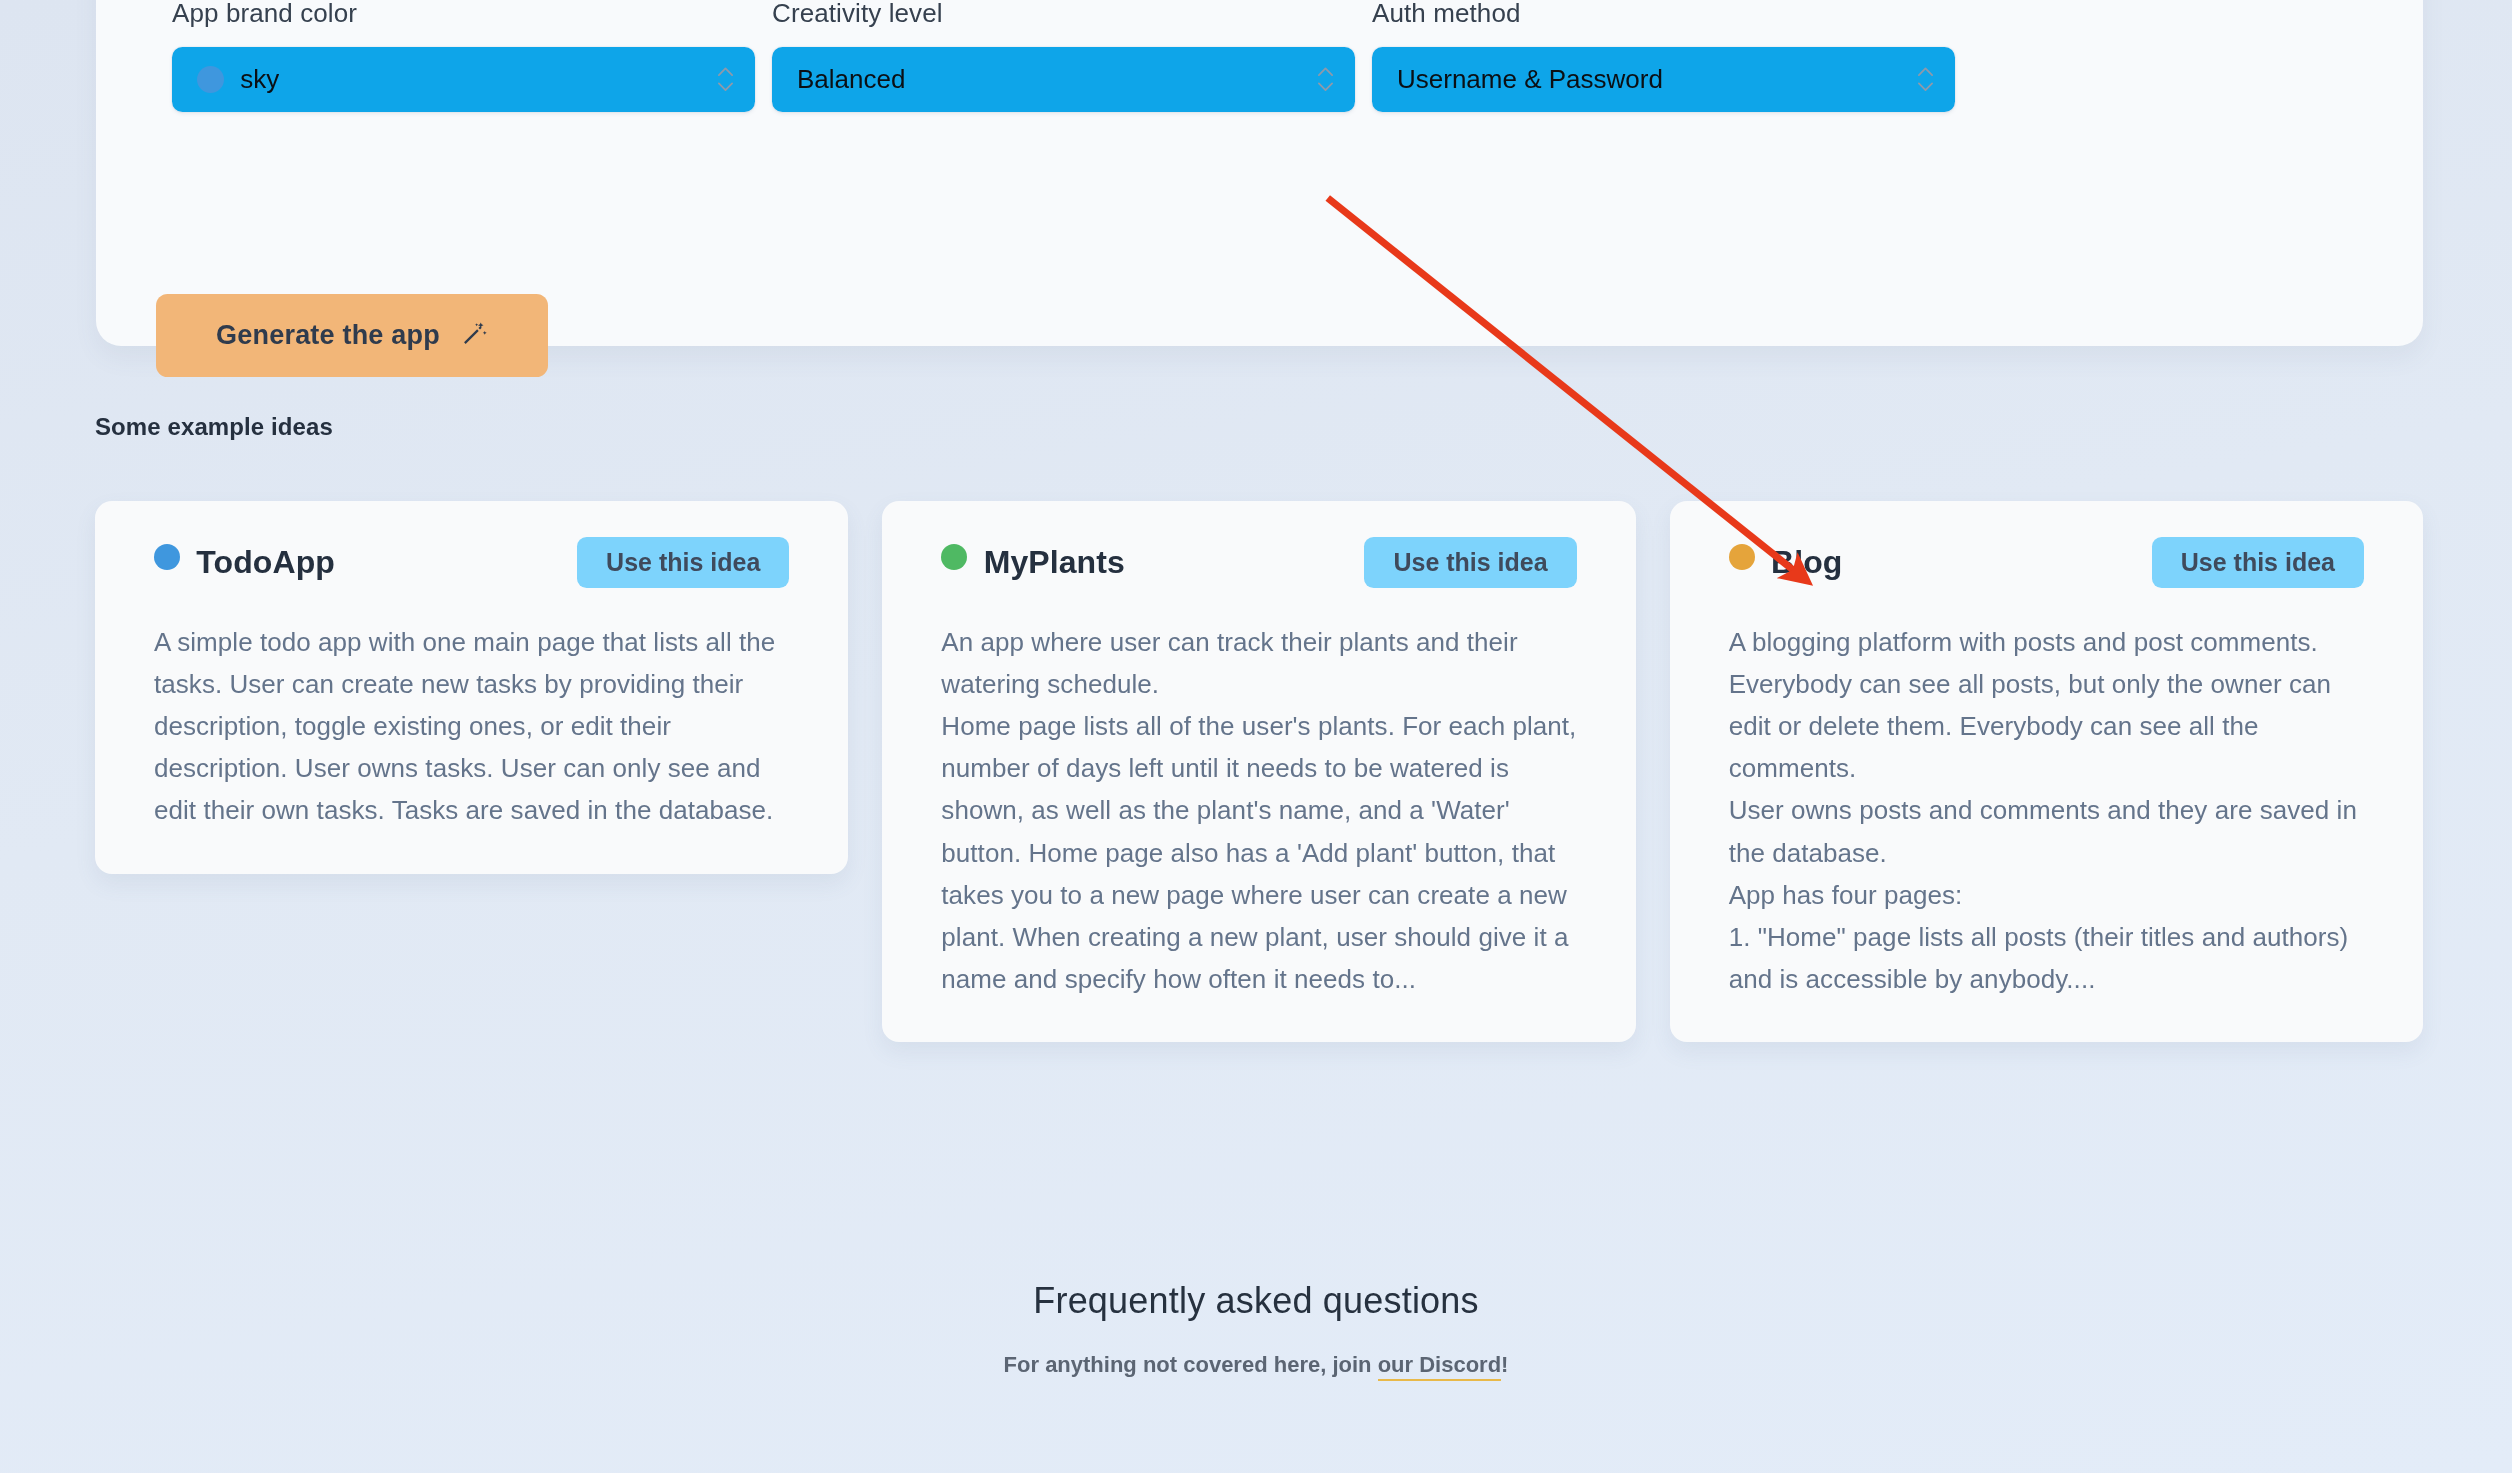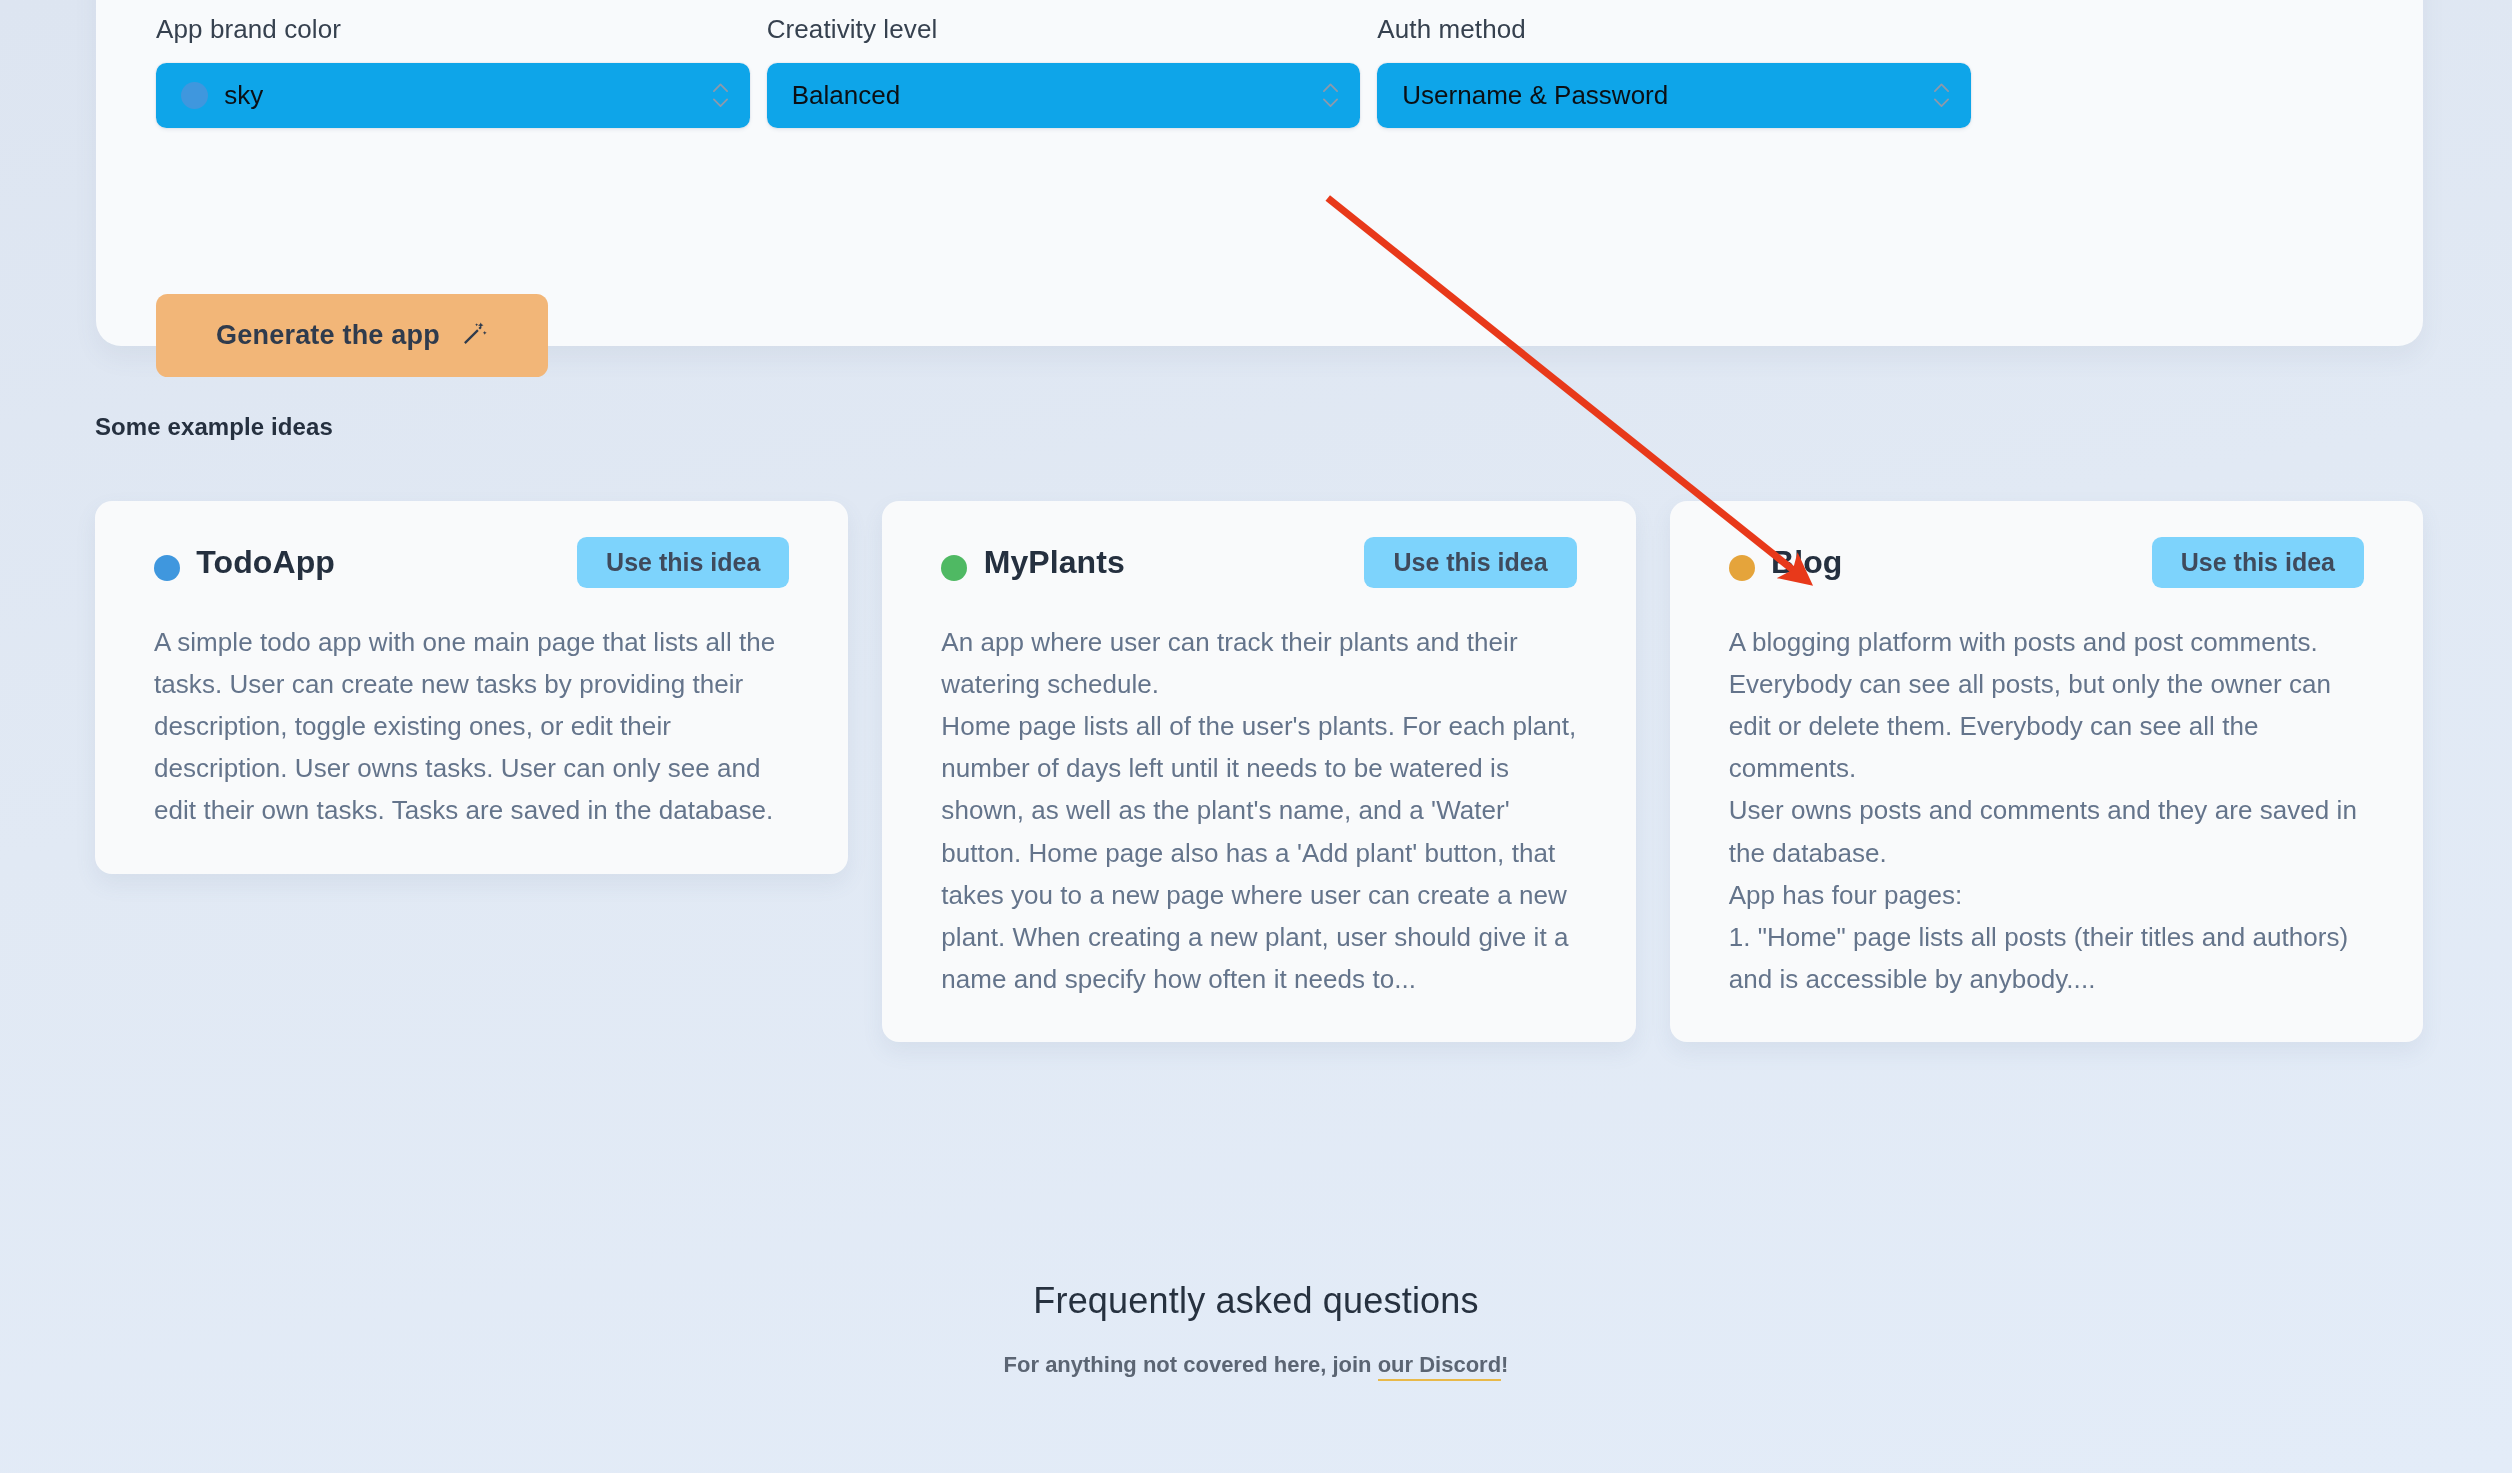--- a/index.html
+++ b/index.html
@@ -24,26 +24,26 @@
     width: 2327px;
     height: 509px;
     background: #f8fafc;
     border-radius: 25px;
     box-shadow: 0 11.5px 25px rgba(80,100,130,0.07);
   }
 
   .field-row {
     position: absolute;
     left: 0px;
-    top: 179px;
+    top: 163px;
     width: 1935px;
     height: 163px;
     display: flex;
     gap: 17px;
-    padding: 0 60px;
+    padding: 0 76px;
   }
 
   .field {
     flex: 1 1 0;
     display: flex;
     flex-direction: column;
   }
 
   .field-label {
     font-size: 26px;
@@ -152,21 +152,21 @@
 
   .idea-card-head {
     display: flex;
     align-items: center;
     justify-content: space-between;
     margin-bottom: 33px;
   }
 
   .idea-title-wrap {
     display: flex;
-    align-items: flex-end;
+    align-items: flex-start;
     gap: 16.3px;
   }
 
   .idea-dot {
     width: 26px;
     height: 26px;
     border-radius: 50%;
     flex: 0 0 auto;
   }
 

